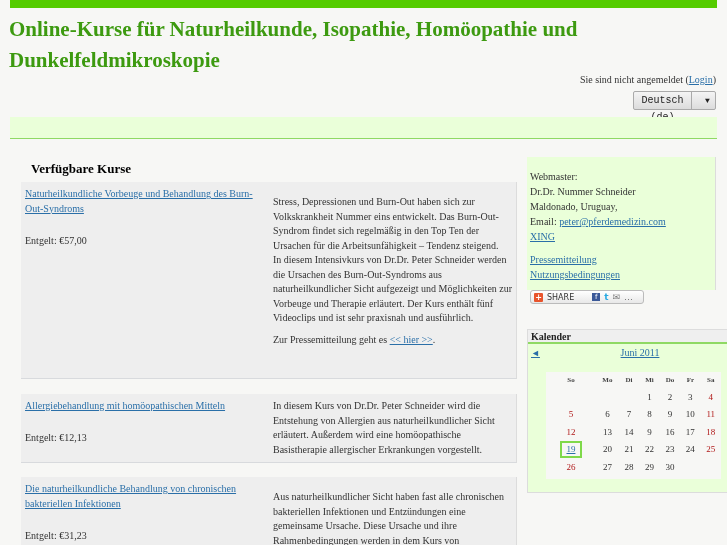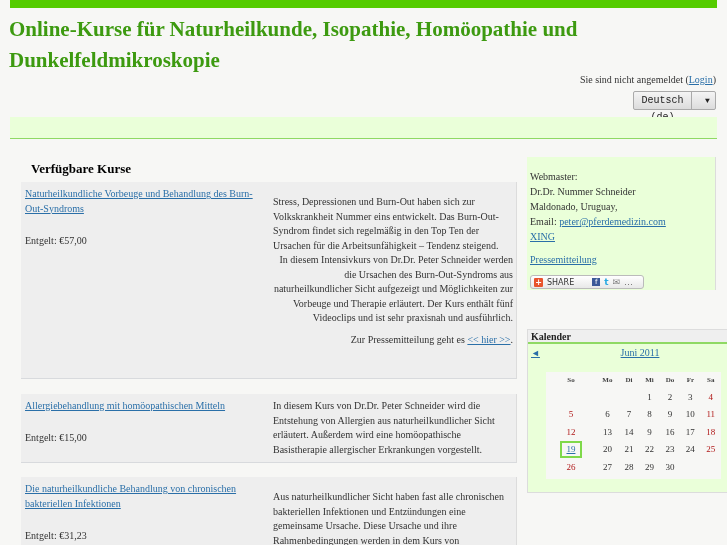--- a/index.html
+++ b/index.html
@@ -13,21 +13,21 @@
   .lang-select { position: absolute; left: 633px; top: 91px; width: 83px; height: 19px; border: 1px solid #aaa; border-radius: 2px; background: linear-gradient(#f4f4f4,#dcdcdc); display: flex; font-family: Liberation Mono, monospace; font-size: 10px; gap: 8px; }
   .lang-select .val { flex: 1; text-align: center; line-height: 17px; color: #222; border-right: 1px solid #aaa; }
   .lang-select .arr { width: 15px; text-align: center; line-height: 17px; font-size: 8px; color: #222; }
   .navbar { position: absolute; left: 10px; top: 117px; width: 707px; height: 22px; background: #eaffd9; border-bottom: 1px solid #8fd964; }
 
   .main-title { position: absolute; left: 31px; top: 161px; font-family: "Liberation Serif", serif; font-size: 13px; font-weight: bold; color: #000000; }
   .course { position: absolute; left: 21px; width: 496px; background: #eeeeee; border-bottom: 1px solid #d8dadd; border-right: 1px solid #dcdcdc; font-family: "Liberation Serif", serif; font-size: 10px; line-height: 14.5px; }
   .course .left { position: absolute; left: 4px; top: 5px; width: 230px; }
   .course .right { position: absolute; left: 252px; width: 240px; color: #333; }
   .course .price { position: absolute; left: 4px; color: #333; }
-  .course p + p { margin-top: 0; text-align: right; }
+  .course p + p { margin-top: 0; }
 
   .side-block { position: absolute; left: 527px; top: 157px; width: 189px; height: 133px; background: #eaffd9; border-right: 1px solid #dcdcdc; font-family: "Liberation Serif", serif; font-size: 10px; line-height: 15px; padding: 12px 0 0 3px; color: #333; }
   .share-btn { display: inline-flex; align-items: center; margin-top: 8px; height: 14px; width: 114px; border: 1px solid #bbb; border-radius: 3px; background: linear-gradient(#fff,#e8e8e8); font-family: "DejaVu Sans", sans-serif; font-size: 8px; padding: 0 3px; gap: 4px; }
   .share-plus { width: 9px; height: 9px; background: #e8542c; color: #fff; font-size: 8px; line-height: 9px; text-align: center; font-weight: bold; border-radius: 1px; }
   .share-fb { width: 8px; height: 8px; background: #3b5998; color: #fff; font-size: 7px; line-height: 8px; text-align: center; margin-left: 14px; }
   .share-tw { color: #27a9e1; font-weight: bold; font-size: 9px; }
   .share-mail { color: #777; font-size: 9px; }
 
   .cal-block { position: absolute; left: 527px; top: 329px; width: 226px; height: 164px; background: #eaffd9; border: 1px solid #dcdcdc; border-top: none; }
   .cal-header { height: 15px; background: #efefef; border-bottom: 2px solid #8fd964; border-top: 1px solid #ddd; font-family: "Liberation Serif", serif; font-weight: bold; font-size: 10px; line-height: 14px; padding-left: 3px; position: relative; color: #222; }
@@ -74,21 +74,21 @@
       <span>Zur Pressemitteilung geht es </span>
       <a href="#">&lt;&lt; hier &gt;&gt;</a><span>.</span>
     </p>
   </div>
 </div>
 
 <div class="course" style="top:394px;height:69px;">
   <div class="left">
     <a href="#">Allergiebehandlung mit homöopathischen Mitteln</a>
   </div>
-  <div class="price" style="top:37px;">Entgelt: €15,00</div>
+  <div class="price" style="top:37px;">Entgelt: €12,13</div>
   <div class="right" style="top:5px;">
     <p>In diesem Kurs von Dr.Dr. Peter Schneider wird die Entstehung von Allergien aus naturheilkundlicher Sicht erläutert. Außerdem wird eine homöopathische Basistherapie allergischer Erkrankungen vorgestellt.</p>
   </div>
 </div>
 
 <div class="course" style="top:477px;height:80px;">
   <div class="left">
     <a href="#">Die naturheilkundliche Behandlung von chronischen bakteriellen Infektionen</a>
   </div>
   <div class="price" style="top:52px;">Entgelt: €31,23</div>
@@ -97,20 +97,21 @@
   </div>
 </div>
 
 <div class="side-block">
   <div>Webmaster:</div>
   <div>Dr.Dr. Nummer Schneider</div>
   <div>Maldonado, Uruguay,</div>
   <div><span>Email: </span><a href="#">peter@pferdemedizin.com</a></div>
   <div><a href="#">XING</a></div>
   <div style="margin-top:8px;"><a href="#">Pressemitteilung</a></div>
+  <div><a href="#">Nutzungsbedingungen</a></div>
   <div class="share-btn">
     <span class="share-plus">+</span>
     <span>SHARE</span>
     <span class="share-fb">f</span>
     <span class="share-tw">t</span>
     <span class="share-mail">✉</span>
     <span class="share-mail">…</span>
   </div>
 </div>
 

